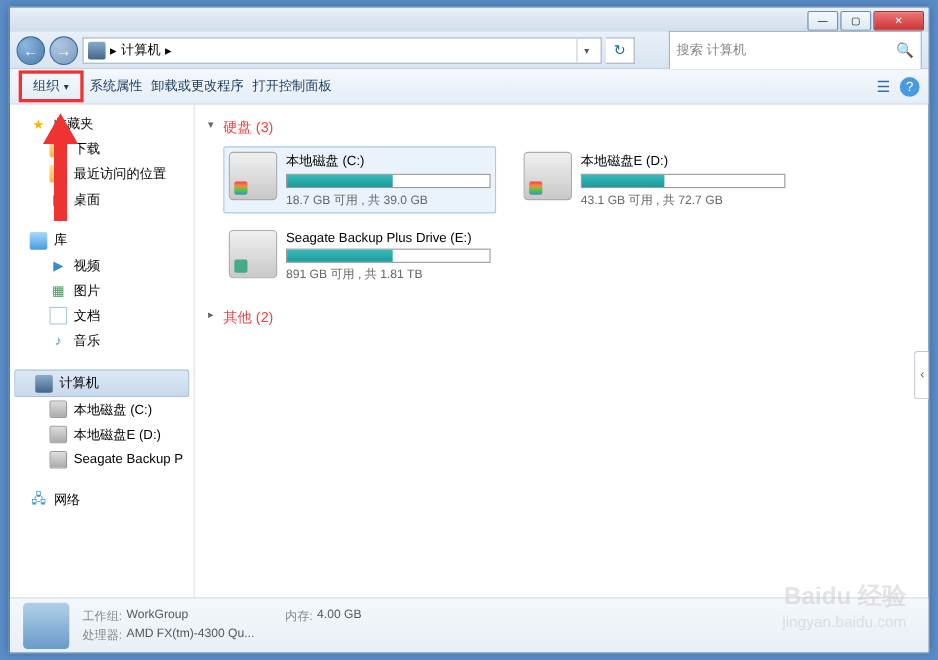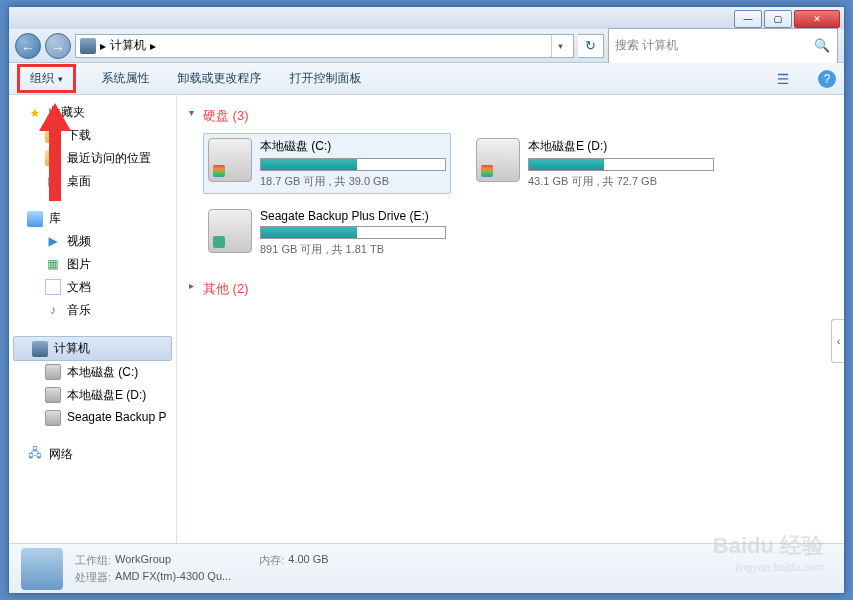--- a/index.html
+++ b/index.html
@@ -8,23 +8,23 @@
 .titlebar { height: 22px; background: linear-gradient(#e8f0f8, #d0ddec); display: flex; justify-content: flex-end; padding: 3px 0 0 0; }
 .win-btn { width: 28px; height: 18px; margin-right: 2px; border: 1px solid #6a8bb0; background: linear-gradient(#f5f9fd,#dde8f4); display: flex; align-items: center; justify-content: center; font-size: 9px; cursor: pointer; border-radius: 2px; }
 .win-btn.close { background: linear-gradient(#e77, #c33); color: #fff; width: 46px; border-color: #a33; margin-right: 4px; }
 .navbar { height: 34px; background: linear-gradient(#e8f0f8,#d8e4f0); display: flex; align-items: center; padding: 0 6px; gap: 4px; border-bottom: 1px solid #b8c8d8; }
 .nav-btn-round { width: 26px; height: 26px; border-radius: 50%; background: radial-gradient(circle at 30% 30%, #8cb8e0, #4a7aaa); border: 1px solid #3a6a9a; display: flex; align-items: center; justify-content: center; color: #fff; font-size: 14px; cursor: pointer; }
 .nav-btn-round.fwd { background: radial-gradient(circle at 30% 30%, #b0c8e0, #7a9ac0); }
 .address { flex: 1; height: 24px; background: #fff; border: 1px solid #a0b0c0; display: flex; align-items: center; padding: 0 4px; gap: 4px; font-size: 12px; }
 .address .icon-pc { width: 16px; height: 16px; background: linear-gradient(#8ac,#468); border-radius: 2px; }
 .addr-drop { width: 18px; height: 22px; display: flex; align-items: center; justify-content: center; font-size: 9px; color: #555; cursor: pointer; border-left: 1px solid #ccc; }
 .addr-refresh { width: 26px; height: 24px; background: #fff; border: 1px solid #a0b0c0; border-left: none; display: flex; align-items: center; justify-content: center; color: #268; cursor: pointer; font-size: 13px; }
-.search { width: 230px; height: 36px; background: #fff; border: 1px solid #a0b0c0; display: flex; align-items: center; padding: 0 6px; gap: 4px; color: #888; font-size: 12px; }
+.search { width: 230px; height: 36px; background: #fff; border: 1px solid #a0b0c0; display: flex; align-items: center; padding: 0 6px; gap: 4px; color: #888; font-size: 12px; margin-left: 27px; }
 .search .mag { color: #3a6ea5; font-size: 13px; }
-.toolbar { height: 32px; background: linear-gradient(#f4f8fd,#e4edf6); border-bottom: 1px solid #c8d4e0; display: flex; align-items: center; padding: 0 8px; gap: 24px; font-size: 12px; color: #1a3a5a; }
+.toolbar { height: 32px; background: linear-gradient(#f4f8fd,#e4edf6); border-bottom: 1px solid #c8d4e0; display: flex; align-items: center; padding: 0 8px; gap: 4px; font-size: 12px; color: #1a3a5a; }
 .toolbar .organize { border: 3px solid #e33; padding: 3px 10px; display: flex; align-items: center; gap: 4px; cursor: pointer; }
 .toolbar-item { cursor: pointer; padding: 4px 2px; }
 .toolbar .spacer { flex: 1; }
 .toolbar .tb-icon { width: 22px; height: 22px; display: flex; align-items: center; justify-content: center; cursor: pointer; color: #3a6ea5; font-size: 14px; }
 .body { flex: 1; display: flex; overflow: hidden; position: relative; }
 .sidebar { width: 168px; border-right: 1px solid #d8e0e8; overflow-y: auto; padding: 6px 0; font-size: 12px; }
 .sb-group { margin-bottom: 14px; }
 .sb-head { display: flex; align-items: center; gap: 6px; padding: 3px 8px 3px 18px; cursor: pointer; }
 .sb-item { display: flex; align-items: flex-start; gap: 6px; padding: 3px 8px 3px 36px; cursor: pointer; white-space: nowrap; overflow: hidden; }
 .sb-icon { width: 16px; height: 16px; flex-shrink: 0; display: inline-flex; align-items: center; justify-content: center; font-size: 12px; }
@@ -58,21 +58,21 @@
 .statusbar { height: 50px; border-top: 1px solid #d0d8e0; background: linear-gradient(#f4f8fc,#e8eff6); display: flex; align-items: center; padding: 4px 12px; gap: 12px; font-size: 11px; color: #555; }
 .status-icon { width: 42px; height: 42px; background: linear-gradient(#b0d0e8,#6a9ac8); border-radius: 4px; flex-shrink: 0; }
 .status-cols { display: flex; gap: 28px; }
 .status-col { display: flex; flex-direction: column; gap: 2px; }
 .status-name { font-size: 13px; color: #222; }
 .status-row { display: flex; gap: 4px; }
 .status-label { color: #888; }
 .arrow-annot { position: absolute; left: 30px; top: 96px; pointer-events: none; }
 .arrow-annot svg { display: block; }
 .watermark { position: absolute; right: 20px; bottom: 20px; color: rgba(200,200,200,0.5); font-size: 22px; font-weight: bold; pointer-events: none; display: flex; flex-direction: column; align-items: flex-end; }
-.watermark .sub { font-size: 11px; font-weight: normal; }
+.watermark .sub { font-size: 14px; font-weight: normal; }
 </style>
 </head>
 <body>
 
 <div class="window">
   <div class="titlebar">
     <div class="win-btn">—</div>
     <div class="win-btn">▢</div>
     <div class="win-btn close">✕</div>
   </div>

